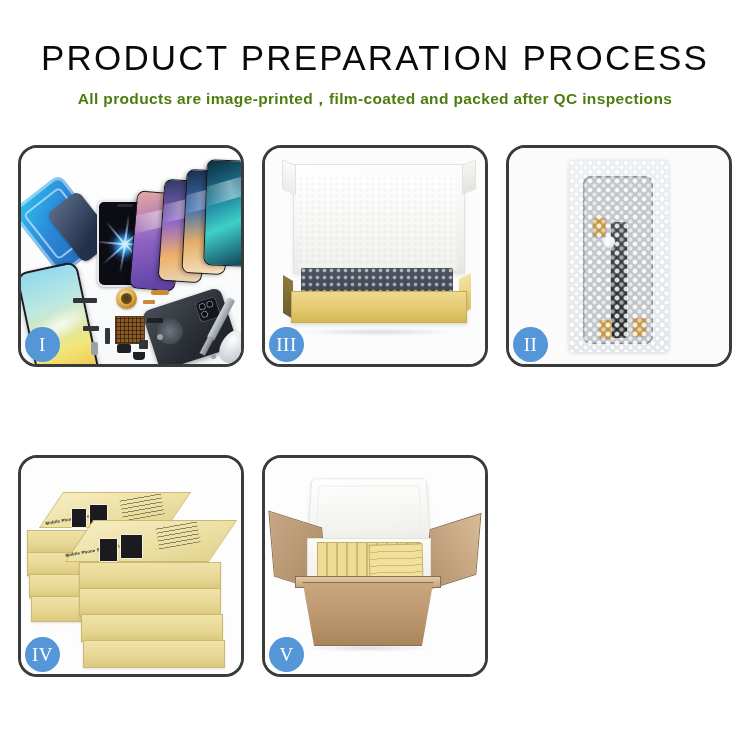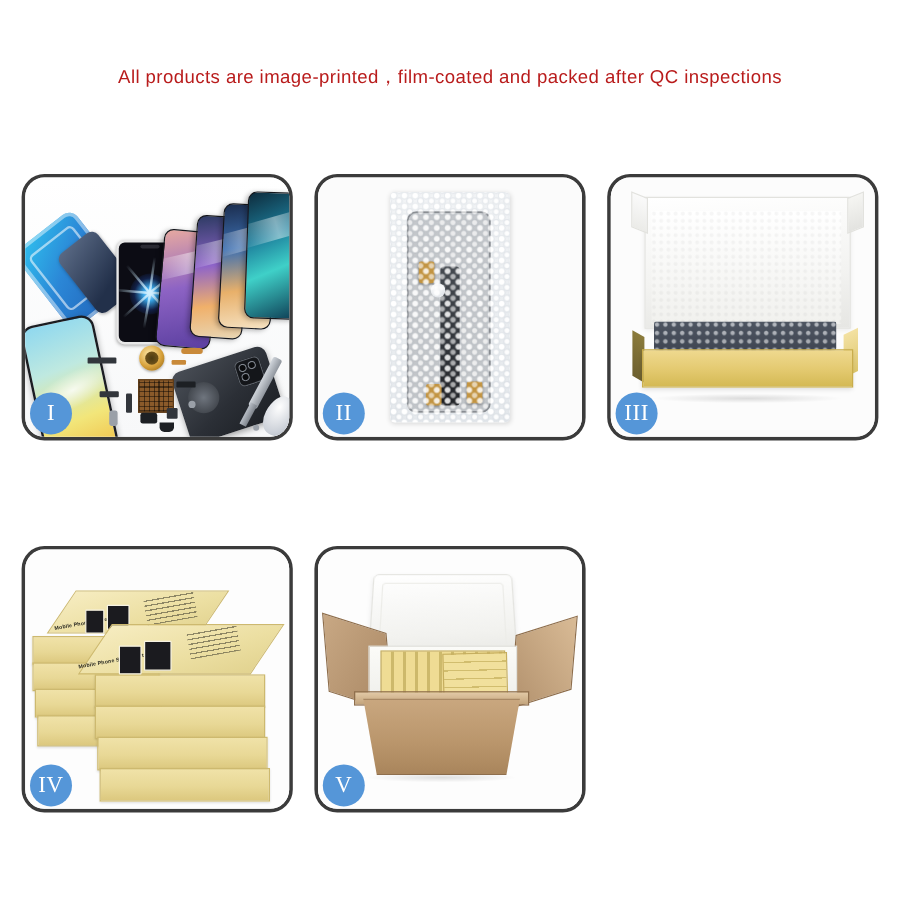--- a/index.html
+++ b/index.html
@@ -21,24 +21,24 @@
   .title {
     font-size: 35px;
     font-weight: 500;
     letter-spacing: 2.2px;
     line-height: 1;
     color: #0a0a0a;
     white-space: nowrap;
   }
   .subtitle {
     font-size: 15.5px;
-    font-weight: 400;
+    font-weight: 700;
     letter-spacing: 0.35px;
     margin-top: 14px;
-    color: #b91c1c;
+    color: #4d7c0f;
     white-space: nowrap;
   }
 
   
   .grid {
     position: absolute;
     left: 18px;
     top: 145px;
     width: 714px;
     display: grid;
@@ -428,20 +428,21 @@
   }
   .c6-shadow{
     position:absolute; left:32px; bottom:20px; width:150px; height:9px;
     background:radial-gradient(ellipse at 50% 50%, rgba(0,0,0,.12), rgba(0,0,0,0) 72%);
   }
 </style>
 </head>
 <body>
 
 <div class="header">
+  <div class="title">PRODUCT PREPARATION PROCESS</div>
   <div class="subtitle">All products are image-printed，film-coated and packed after QC inspections</div>
 </div>
 
 <div class="grid">
 
   <div class="panel">
     <div class="panel-inner p1">
       <div class="adh"></div>
       <div class="adh2"></div>
 
@@ -498,51 +499,51 @@
       <div class="part" style="left:118px;top:192px;width:9px;height:9px"></div>
       <div class="part dk" style="left:112px;top:204px;width:12px;height:8px;border-radius:0 0 4px 4px"></div>
       <div class="part light" style="left:136px;top:186px;width:6px;height:6px;border-radius:50%"></div>
       <div class="part light" style="left:190px;top:206px;width:5px;height:5px;border-radius:50%"></div>
       <div class="part light" style="left:200px;top:200px;width:4px;height:4px;border-radius:50%"></div>
 
       <div class="screwdriver"></div>
       <div class="sd-handle"></div>
     </div>
     <div class="badge">I</div>
+  </div>
+
+  <div class="panel">
+    <div class="panel-inner p3">
+      <div class="b3-lid"></div>
+      <div class="b3-foam"></div>
+      <div class="b3-bubble"></div>
+      <div class="b3-left"></div>
+      <div class="b3-right"></div>
+      <div class="b3-front"></div>
+      <div class="b3-shadow"></div>
+    </div>
+    <div class="badge">III</div>
   </div>
 
   <div class="panel">
     <div class="panel-inner p2">
       <div class="bubble-bag">
         <div class="bw-item"></div>
         <div class="bw-flex"></div>
         <div class="bw-con" style="left:24px;top:58px"></div>
         <div class="bw-con" style="left:30px;top:160px"></div>
         <div class="bw-con" style="left:64px;top:158px"></div>
         <div class="bw-dot" style="left:34px;top:76px"></div>
         <div class="bubble-overlay"></div>
       </div>
     </div>
     <div class="badge">II</div>
   </div>
 
   <div class="panel">
-    <div class="panel-inner p3">
-      <div class="b3-lid"></div>
-      <div class="b3-foam"></div>
-      <div class="b3-bubble"></div>
-      <div class="b3-left"></div>
-      <div class="b3-right"></div>
-      <div class="b3-front"></div>
-      <div class="b3-shadow"></div>
-    </div>
-    <div class="badge">III</div>
-  </div>
-
-  <div class="panel">
     <div class="panel-inner p4">
       <div class="stack">
 
         <div class="kbox" style="left:6px;top:72px;width:104px;height:22px"></div>
         <div class="kbox" style="left:6px;top:94px;width:104px;height:22px"></div>
         <div class="kbox" style="left:8px;top:116px;width:104px;height:22px"></div>
         <div class="kbox" style="left:10px;top:138px;width:104px;height:24px"></div>
 
         <div class="kbox" style="left:58px;top:104px;width:140px;height:26px"></div>
         <div class="kbox" style="left:58px;top:130px;width:140px;height:26px"></div>

